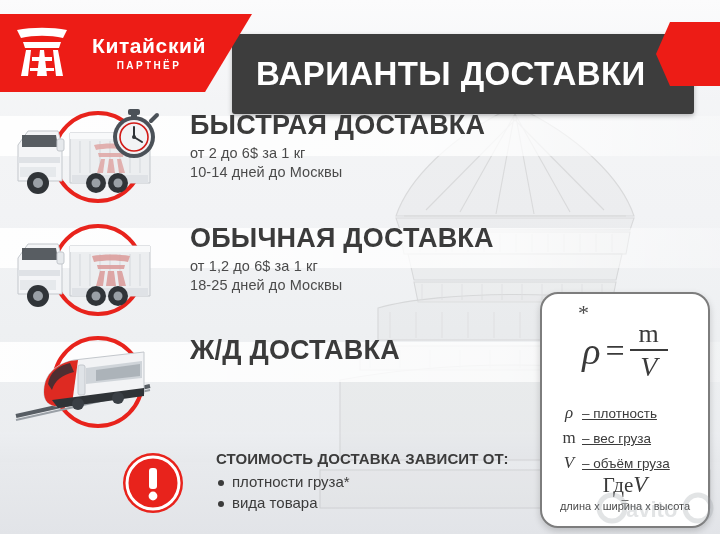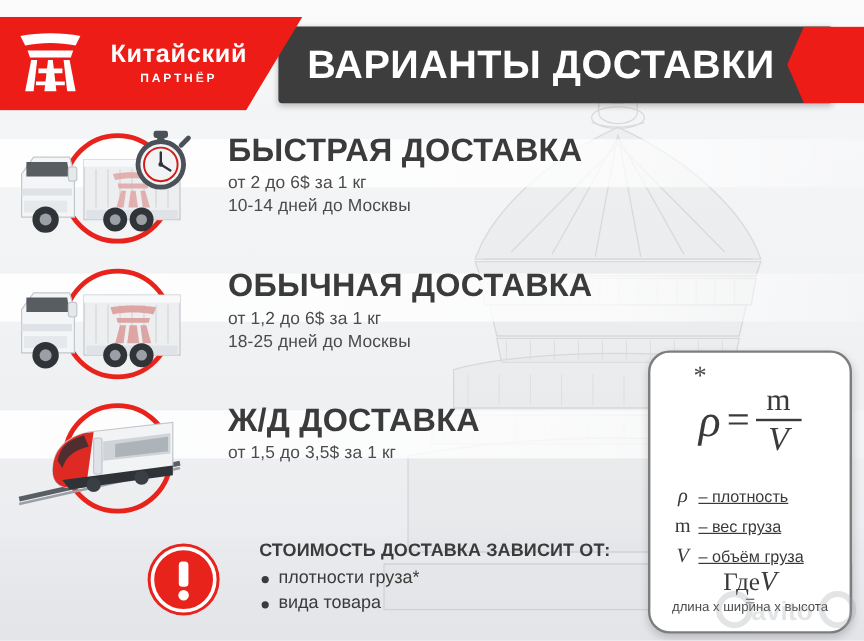--- a/index.html
+++ b/index.html
@@ -26,21 +26,21 @@
   .band-c{top:462px;height:72px;background:linear-gradient(180deg,#e8eaed,#e2e4e8);}
 
   
   .rowstripe{position:absolute;left:0;right:0;height:40px;
     background:linear-gradient(90deg,rgba(255,255,255,.92),rgba(255,255,255,.75) 70%,rgba(255,255,255,.25));
     pointer-events:none;}
 
   
   .header{position:absolute;left:0;top:14px;width:720px;height:78px;}
   .hdr-dark{
-    position:absolute;left:232px;top:8px;width:462px;height:64px;
+    position:absolute;left:232px;top:20px;width:462px;height:80px;
     background:#3d3d3d;border-radius:3px;
     box-shadow:0 2px 5px rgba(0,0,0,.25);
   }
   .hdr-dark-title{
     position:absolute;left:24px;top:50%;transform:translateY(-50%);
     color:#ffffff;font-size:33px;font-weight:bold;letter-spacing:.4px;
     white-space:nowrap;font-family:"Liberation Sans",sans-serif;
   }
   .hdr-red{
     position:absolute;left:0;top:0;width:252px;height:78px;background:#ed1c16;
@@ -304,21 +304,20 @@
         <rect x="78" y="35" width="7" height="30" rx="2" fill="#dfe3e7" stroke="#c3c7cc"></rect>
 
         <path d="M52 70 L144 58 L144 66 L58 78 Z" fill="#2f3337"></path>
 
         <circle cx="78" cy="74" r="6" fill="#3a3f45"></circle>
         <circle cx="118" cy="68" r="6" fill="#3a3f45"></circle>
       </svg>
     </div>
     <div class="row-text">
       <div class="row-title">Ж/Д ДОСТАВКА</div>
-      <div class="row-line">от 1,5 до 3,5$ за 1 кг</div>
     </div>
   </div>
 
   <svg class="excl" viewBox="0 0 62 62">
     <circle cx="31" cy="31" r="30" fill="#e8231c"></circle>
     <circle cx="31" cy="31" r="26" fill="none" stroke="#ffffff" stroke-width="3"></circle>
     <circle cx="31" cy="31" r="23" fill="#e8231c"></circle>
     <rect x="27" y="16" width="8" height="21" rx="3" fill="#ffffff"></rect>
     <circle cx="31" cy="44" r="4.4" fill="#ffffff"></circle>
   </svg>

